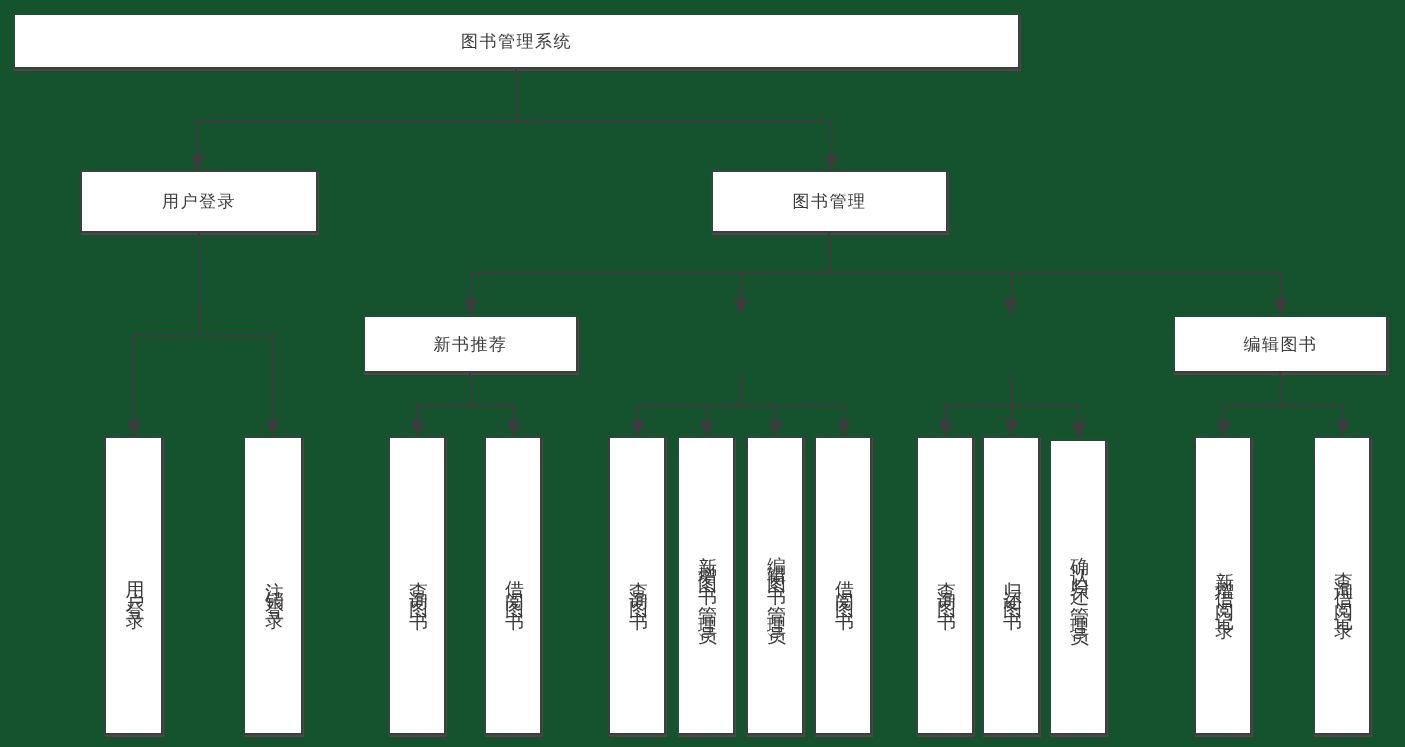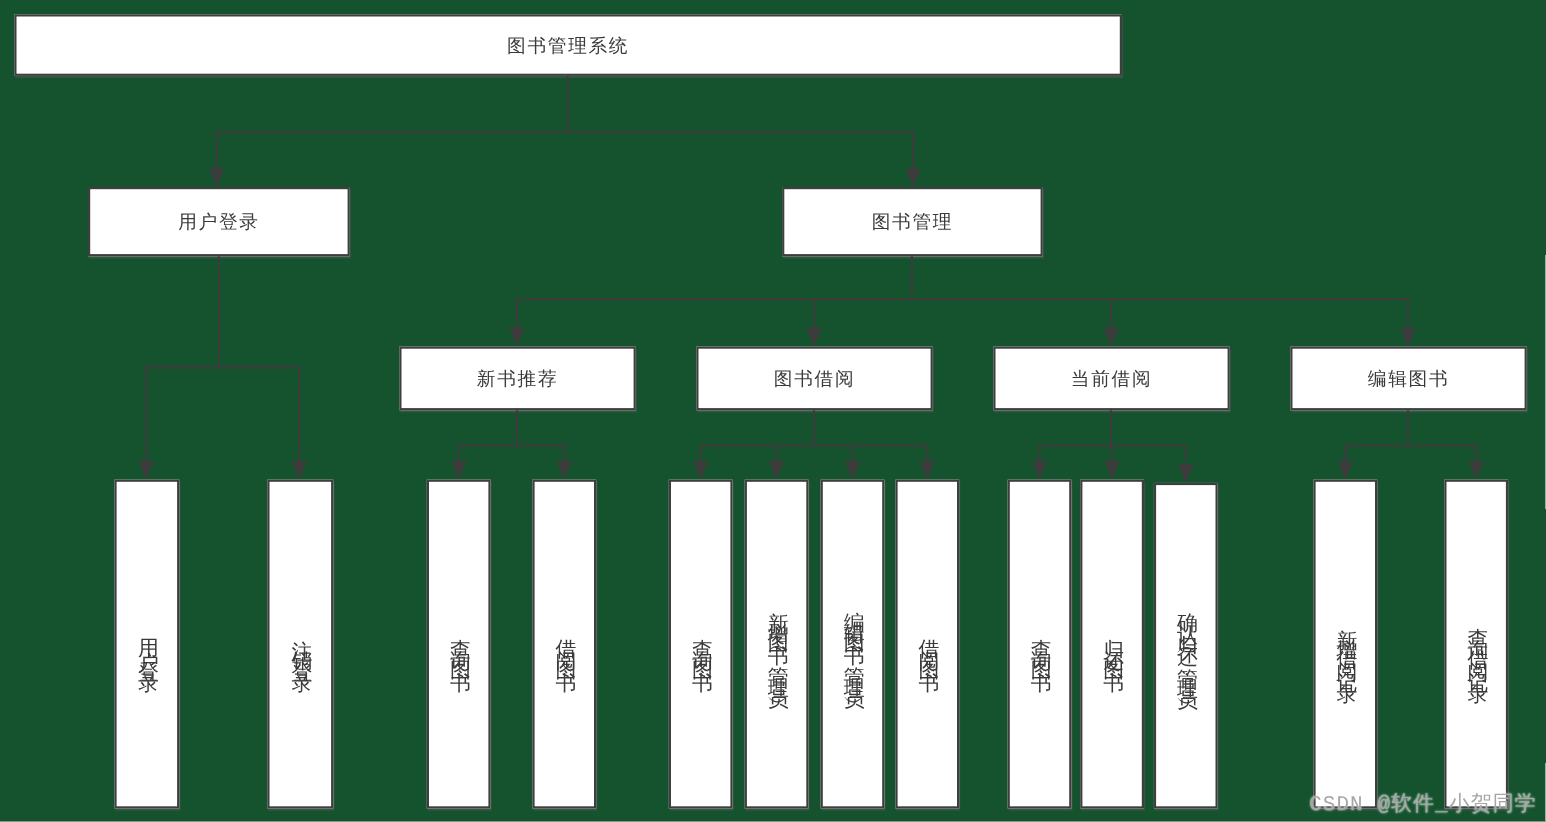--- a/index.html
+++ b/index.html
@@ -40,26 +40,20 @@
 
   <div class="box" style="left:80px;top:170px;width:238px;height:63px;">
     <span class="hlabel">用户登录</span>
   </div>
   <div class="box" style="left:711px;top:170px;width:237px;height:63px;text-align:center;">
     <span class="hlabel">图书管理</span>
   </div>
 
   <div class="box" style="left:363px;top:315px;width:215px;height:58px;">
     <span class="hlabel">新书推荐</span>
-  </div>
-  <div class="box" style="left:633px;top:315px;width:215px;height:58px;">
-    <span class="hlabel">图书借阅</span>
-  </div>
-  <div class="box" style="left:903px;top:315px;width:215px;height:58px;">
-    <span class="hlabel">当前借阅</span>
   </div>
   <div class="box" style="left:1173px;top:315px;width:215px;height:58px;">
     <span class="hlabel">编辑图书</span>
   </div>
 
   <div class="box" style="left:104px;top:436px;width:59px;height:299px;">
     <span class="vlabel">用户登录</span>
   </div>
   <div class="box" style="left:243px;top:436px;width:60px;height:299px;">
     <span class="vlabel">注销登录</span>
@@ -154,14 +148,13 @@
   <div class="line" style="left:1077px;top:404px;width:2px;height:16px;"></div>
   <div class="arrow" style="left:1071px;top:422px;"></div>
 
   <div class="line" style="left:1279px;top:373px;width:2px;height:33px;"></div>
   <div class="line" style="left:1222px;top:404px;width:121px;height:2px;"></div>
   <div class="line" style="left:1222px;top:404px;width:2px;height:16px;"></div>
   <div class="arrow" style="left:1216px;top:419px;"></div>
   <div class="line" style="left:1341px;top:404px;width:2px;height:16px;"></div>
   <div class="arrow" style="left:1335px;top:419px;"></div>
 
-  <div class="watermark">CSDN @软件_小贺同学</div>
 </div>
 
 </body></html>

